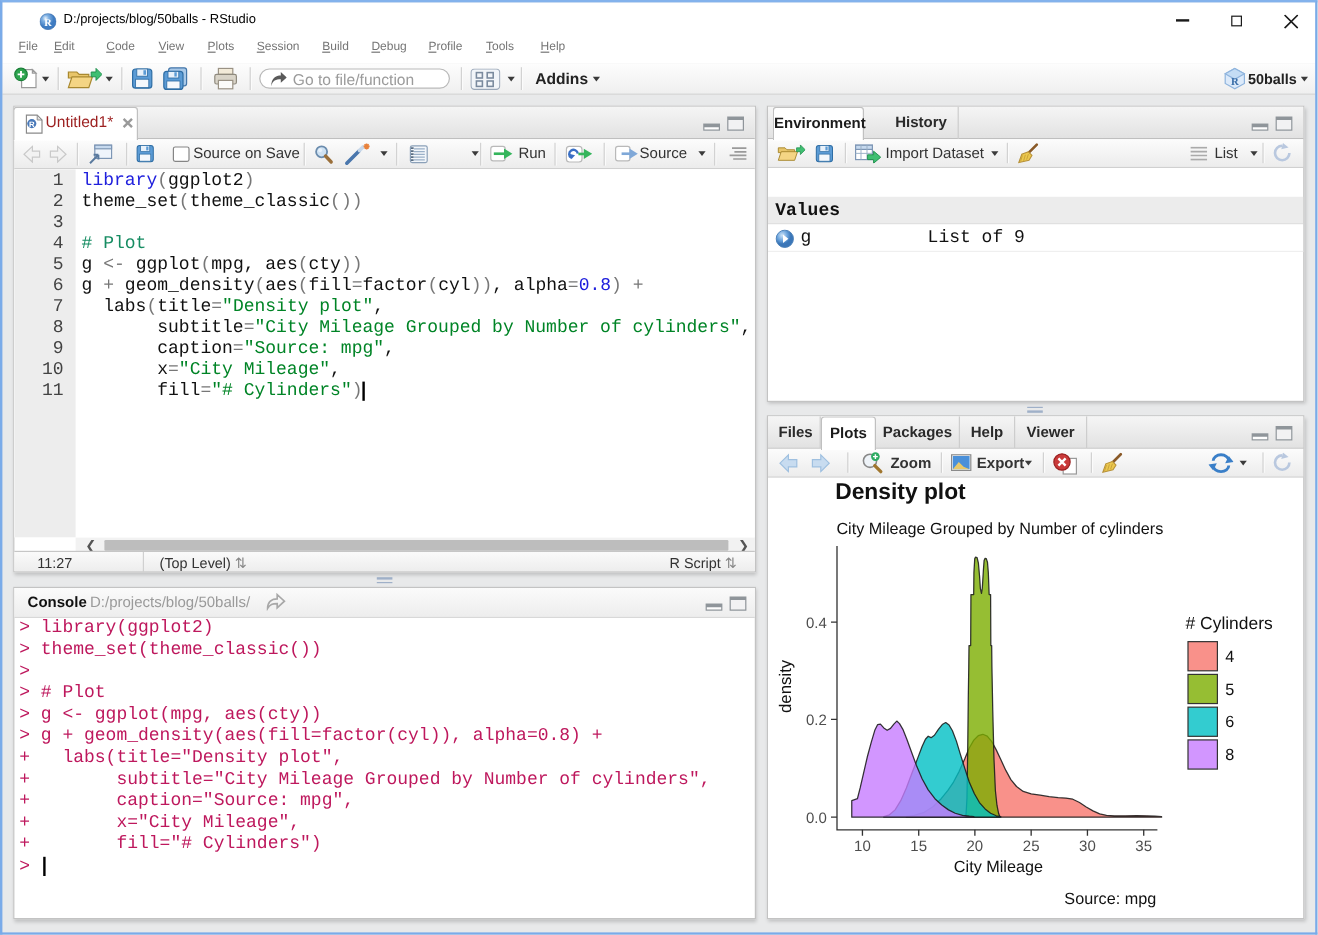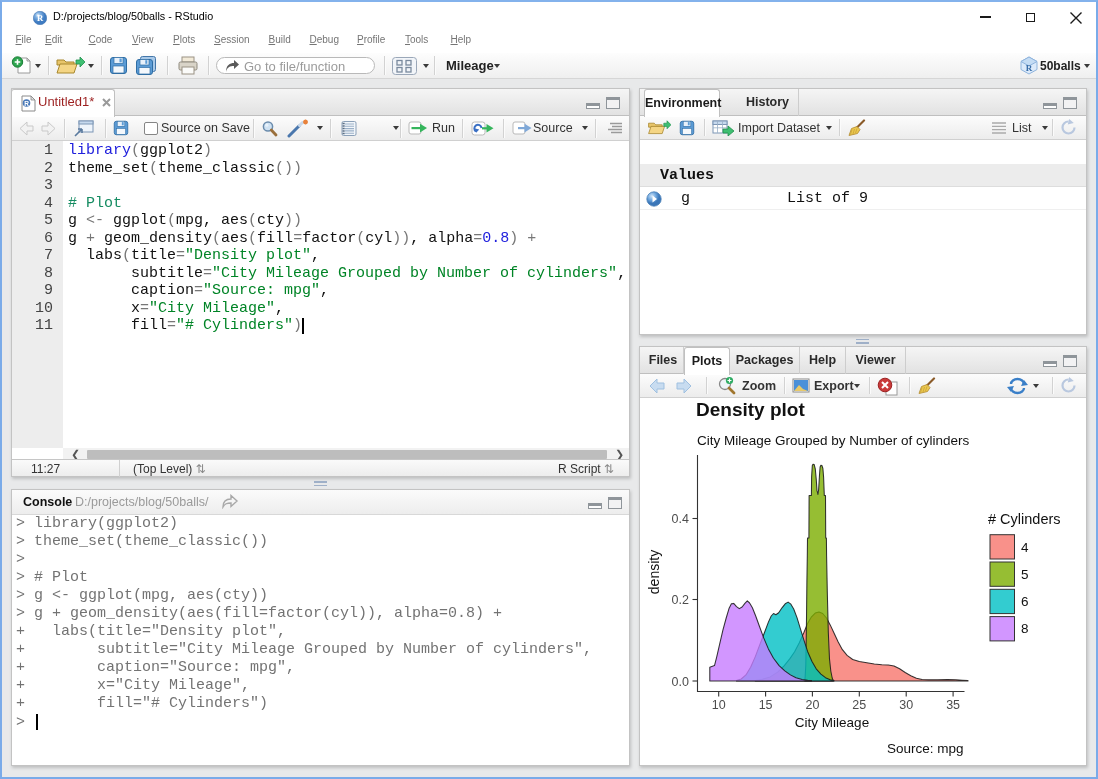--- a/index.html
+++ b/index.html
@@ -1,19 +1,19 @@
 <!DOCTYPE html>
 <html><head>
 <meta charset="utf-8">
 <style>
   * { margin:0; padding:0; box-sizing:border-box; }
   html,body { width:1098px; height:779px; overflow:hidden; }
   body { font-family:"Liberation Sans", sans-serif; position:relative; background:#e8e9ea; }
   .abs { position:absolute; }
-  .mono { font-family:"Liberation Mono", monospace;margin-left:14px; }
+  .mono { font-family:"Liberation Mono", monospace; }
   #frame { position:absolute; left:0; top:0; width:1098px; height:779px; border:2px solid #7aabe9; border-top:2px solid #83b2ec; z-index:50; pointer-events:none; }
   #titlebar { position:absolute; left:2px; top:2px; width:1094px; height:28px; background:#fff; }
   #menubar { position:absolute; left:2px; top:30px; width:1094px; height:23px; background:#fff; }
   .menuitem { position:absolute; top:3.5px; font-size:10px; color:#757575; }
   .menuitem u { text-decoration:underline; }
   #maintoolbar { position:absolute; left:2px; top:53px; width:1094px; height:26px; background:linear-gradient(#fdfdfd,#efefef); border-bottom:1px solid #d6d6d6; }
   .tsep { position:absolute; top:3px; width:1px; height:19px; background:#d2d2d2; box-shadow:1px 0 0 #fbfbfb; }
   .caret { position:absolute; width:0; height:0; border-left:3.5px solid transparent; border-right:3.5px solid transparent; border-top:4px solid #3a3a3a; }
   .panel { position:absolute; background:#fff; border:1px solid #c3c3c3; box-shadow:1px 2px 3px rgba(0,0,0,0.18); }
   .tabbar { position:absolute; left:0; top:0; right:0; height:27px; background:linear-gradient(#f5f5f5,#e2e2e2); border-bottom:1px solid #bfbfbf; }
@@ -24,21 +24,21 @@
   .minmax { position:absolute; top:8px; width:36px; height:12px; }
   .mm1 { position:absolute; left:0; top:6px; width:14px; height:6px; border:1.3px solid #8f959a; border-top:3px solid #8f959a; background:#fdfdfd; }
   .mm2 { position:absolute; left:20px; top:0; width:14px; height:12px; border:1.3px solid #8f959a; border-top:3.5px solid #8f959a; background:#f2f2f3; }
   .tlabel { font-size:12.5px; color:#333; position:absolute; top:5px; }
   .codeline { position:absolute; white-space:pre; font-family:"Liberation Mono", monospace; font-size:15px; color:#111; }
   .k { color:#2020dd; }
   .n { color:#2020dd; }
   .p { color:#777777; }
   .s { color:#008426; }
   .c { color:#168c62; }
-  .blue { color:#737373; }
+  .blue { color:#be185d; }
   .gut { position:absolute; font-family:"Liberation Mono", monospace; font-size:15px; color:#434343; text-align:right; }
 </style>
 </head>
 <body>
 <div id="frame"></div>
 <div id="titlebar">
   <svg class="abs" style="left:31px;top:9px" width="14" height="14" viewBox="0 0 17 17">
     <defs>
         <radialGradient id="rg" cx="35%" cy="30%">
           <stop offset="0%" stop-color="#e8f2fb"></stop>
@@ -114,21 +114,21 @@
   <div class="tsep" style="left:382px"></div>
   <svg class="abs" style="left:390px;top:4px" width="25" height="18" viewBox="0 0 25 18">
     <rect x="0.5" y="0.5" width="24" height="17" rx="3" fill="#f2f5f9" stroke="#9aa7b8"></rect>
     <rect x="5" y="3.5" width="5" height="4.5" fill="none" stroke="#7a8a9e" stroke-width="1.3"></rect>
     <rect x="14" y="3.5" width="5" height="4.5" fill="none" stroke="#7a8a9e" stroke-width="1.3"></rect>
     <rect x="5" y="10.5" width="5" height="4.5" fill="none" stroke="#7a8a9e" stroke-width="1.3"></rect>
     <rect x="14" y="10.5" width="5" height="4.5" fill="none" stroke="#7a8a9e" stroke-width="1.3"></rect>
   </svg>
   <div class="caret" style="left:421px;top:11px"></div>
   <div class="tsep" style="left:432px"></div>
-  <div class="abs" style="left:444px;top:5px;font-size:13px;font-weight:bold;color:#222;">Mileage</div>
+  <div class="abs" style="left:444px;top:5px;font-size:13px;font-weight:bold;color:#222;">Addins</div>
   <div class="caret" style="left:492px;top:11px"></div>
   <svg class="abs" style="left:1018px;top:3px" width="18" height="19" viewBox="0 0 18 19">
     <path d="M9,1 L17,5.5 L17,13.5 L9,18 L1,13.5 L1,5.5 Z" fill="#dceafa" stroke="#8fb4dd"></path>
     <path d="M9,1 L17,5.5 L9,10 L1,5.5 Z" fill="#c4dcf4" stroke="#8fb4dd"></path>
     <text x="9" y="14.5" font-size="9" font-weight="bold" fill="#3a6ea8" text-anchor="middle" font-family="Liberation Serif">R</text>
   </svg>
   <div class="abs" style="left:1038px;top:6px;font-size:12px;font-weight:bold;color:#222;">50balls</div>
   <div class="caret" style="left:1082px;top:11px"></div>
 </div>
 

